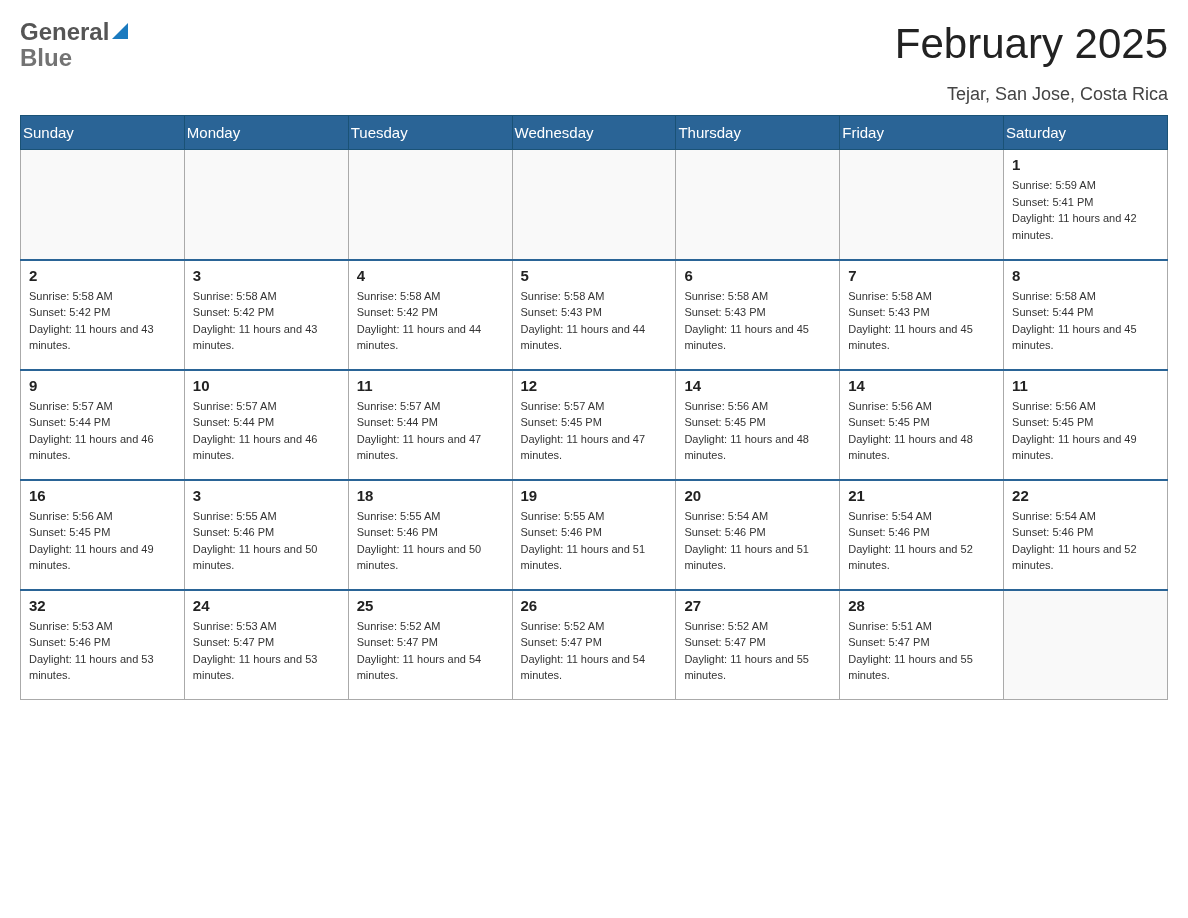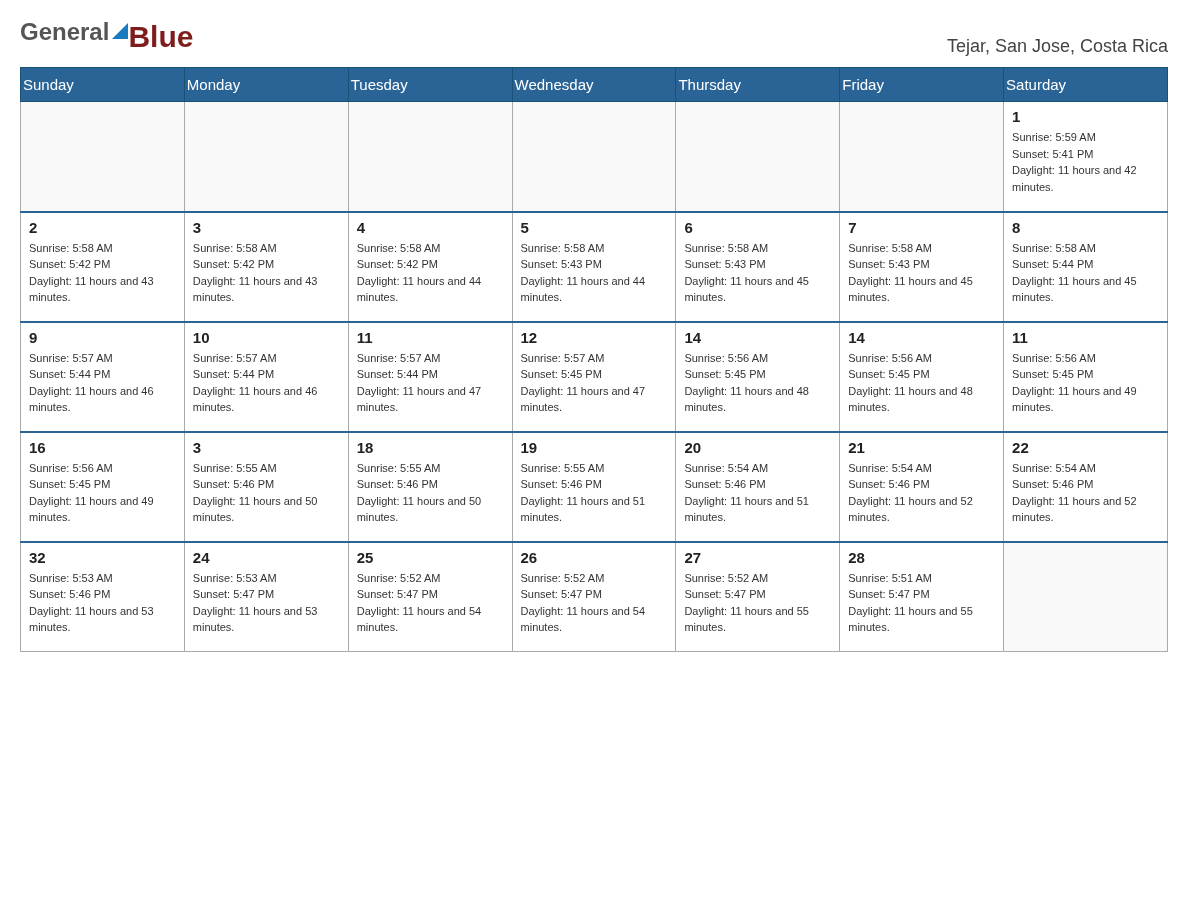--- a/index.html
+++ b/index.html
@@ -11,21 +11,21 @@
       min-height: 918px;
     }
     .header {
       display: flex;
       justify-content: space-between;
       align-items: flex-start;
       margin-bottom: 10px;
     }
     .logo {
       display: flex;
-      flex-direction: row;
+      flex-direction: column;
       align-items: flex-start;
     }
     .title-section {
       text-align: right;
     }
     .month-title {
       font-size: 42px;
       font-weight: normal;
       color: #222;
     }
@@ -88,43 +88,44 @@
       font-weight: bold;
       color: #555;
     }
     .logo-triangle {
       display: inline-block;
       margin-left: 3px;
       margin-right: 0;
       vertical-align: middle;
     }
     .logo-text-blue {
-      font-size: 30px;
+      font-size: 24px;
       font-weight: bold;
-      color: #7f1d1d;
+      color: #737373;
       display: block;
       margin-top: 0px;
     }
   </style>
 </head>
 <body>
 
 <div class="header">
   <div class="logo">
     <div class="logo-row">
       <span class="logo-text-general">General</span>
       <span class="logo-triangle">
         <svg width="16" height="16" viewBox="0 0 16 16">
             <polygon points="0,16 16,16 16,0" fill="#1a7abf"></polygon>
           </svg>
       </span>
     </div>
     <span class="logo-text-blue">Blue</span>
   </div>
   <div class="title-section">
+    <div class="month-title">February 2025</div>
     <div class="location-title">Tejar, San Jose, Costa Rica</div>
   </div>
 </div>
 
 <table class="calendar">
   <thead>
     <tr>
       <th>Sunday</th>
       <th>Monday</th>
       <th>Tuesday</th>

